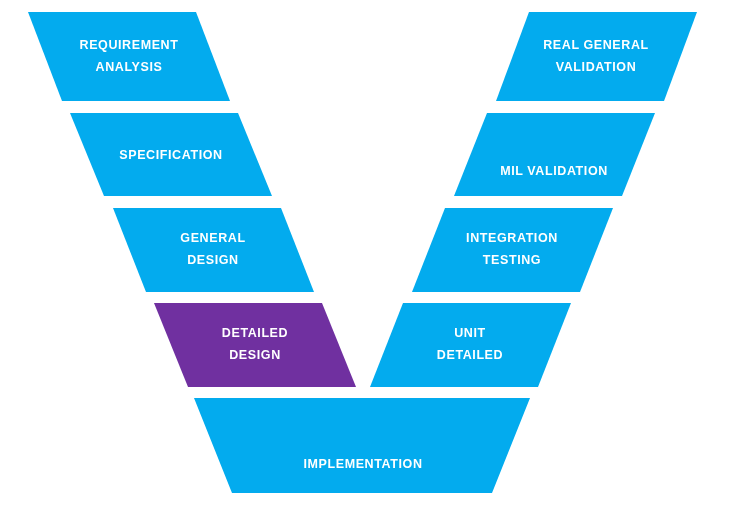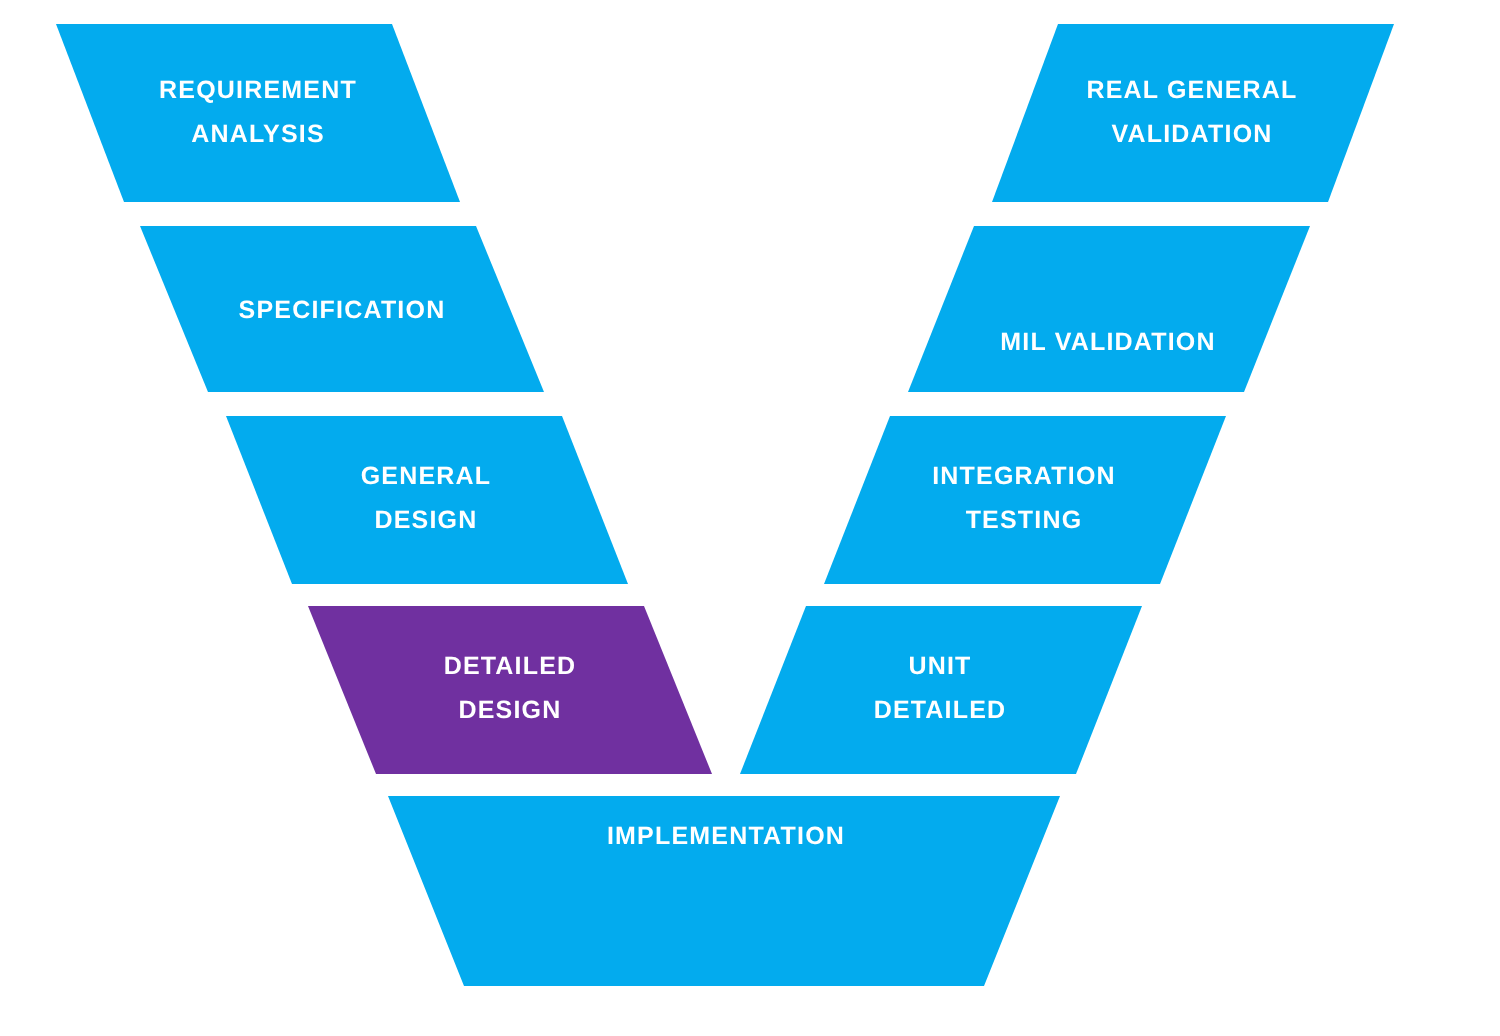--- a/index.html
+++ b/index.html
@@ -74,16 +74,16 @@
 DESIGN</div>
       <div class="stage-label" style="left: 255px; top: 345px;">DETAILED
 DESIGN</div>
       <div class="stage-label" style="left: 596px; top: 57px;">REAL GENERAL
 VALIDATION</div>
       <div class="stage-label" style="left: 554px; top: 172px;">MIL VALIDATION</div>
       <div class="stage-label" style="left: 512px; top: 250px;">INTEGRATION
 TESTING</div>
       <div class="stage-label" style="left: 470px; top: 345px;">UNIT
 DETAILED</div>
-      <div class="stage-label" style="left: 363px; top: 419px; text-align: center;">IMPLEMENTATION</div>
+      <div class="stage-label" style="left: 363px; top: 465px; text-align: center;">IMPLEMENTATION</div>
     </div>
 
 </div>
 
 </body></html>

